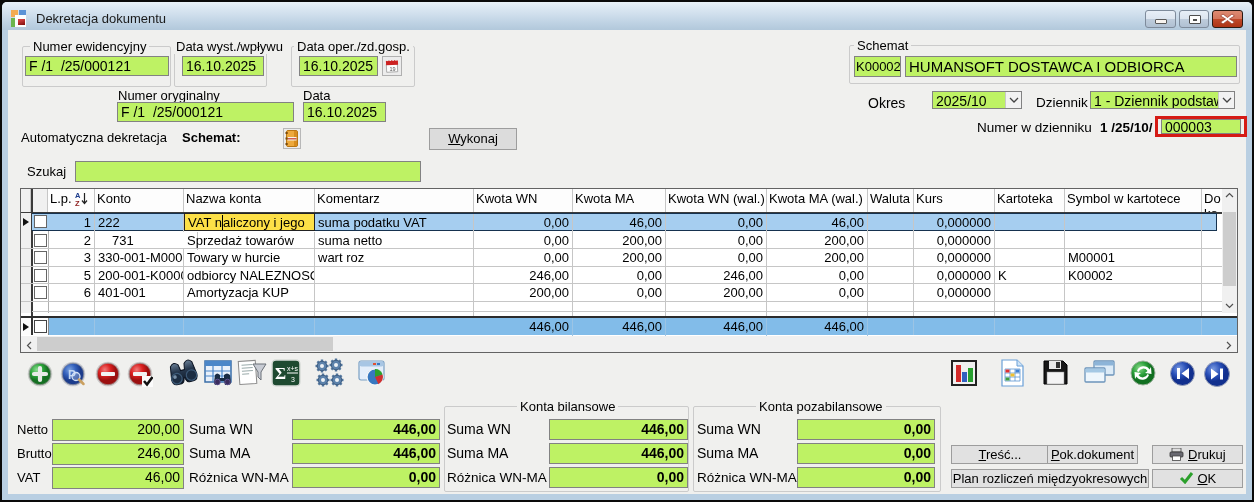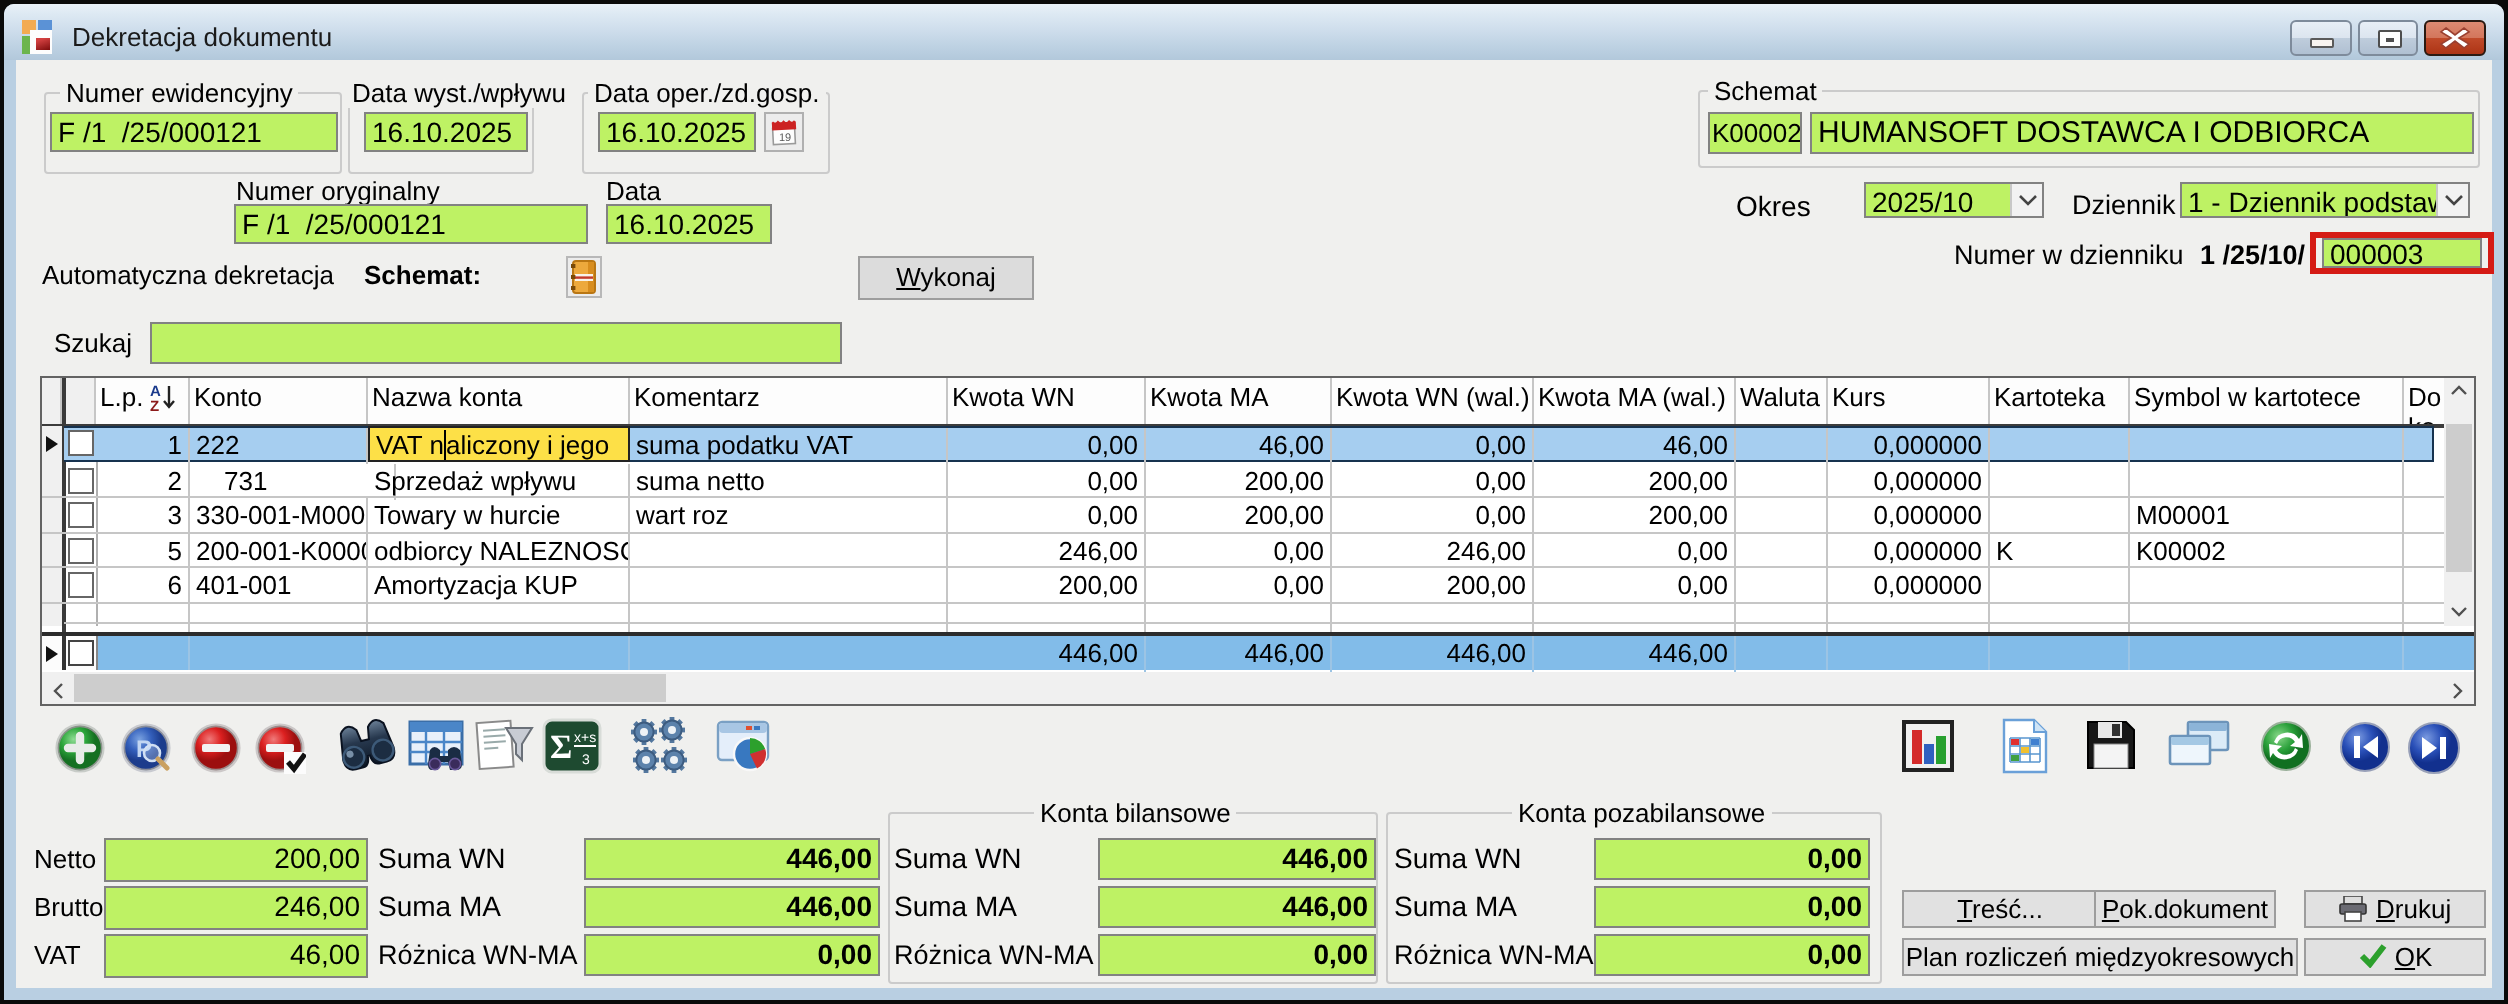--- a/index.html
+++ b/index.html
@@ -169,21 +169,21 @@
     <div class="cell" style="left:836px;width:46px;"></div>
     <div class="cell num" style="left:882px;width:81px;">0,000000</div>
     <div class="cell" style="left:963px;width:70px;"></div>
     <div class="cell" style="left:1033px;width:137px;"></div>
    </div>
 
    <div class="abs row" style="left:0;top:42.6px;width:1201px;height:17.6px;border-bottom:1px solid #c6c6c6;">
     <div class="abs" style="left:13px;top:2px;width:13px;height:13px;background:#fff;border:1px solid #666;"></div>
     <div class="cell num" style="left:27px;width:47px;">2</div>
     <div class="cell" style="left:88px;width:89px;">731</div>
-    <div class="cell" style="left:163px;width:131px;">Sprzedaż wpływu</div>
+    <div class="cell" style="left:163px;width:131px;">Sprzedaż towarów</div>
     <div class="cell" style="left:294px;width:159px;">suma netto</div>
     <div class="cell num" style="left:453px;width:99px;">0,00</div>
     <div class="cell num" style="left:552px;width:93px;">200,00</div>
     <div class="cell num" style="left:645px;width:101px;">0,00</div>
     <div class="cell num" style="left:746px;width:101px;">200,00</div>
     <div class="cell" style="left:847px;width:46px;"></div>
     <div class="cell num" style="left:893px;width:81px;">0,000000</div>
     <div class="cell" style="left:974px;width:70px;"></div>
     <div class="cell" style="left:1044px;width:137px;"></div>
    </div>

